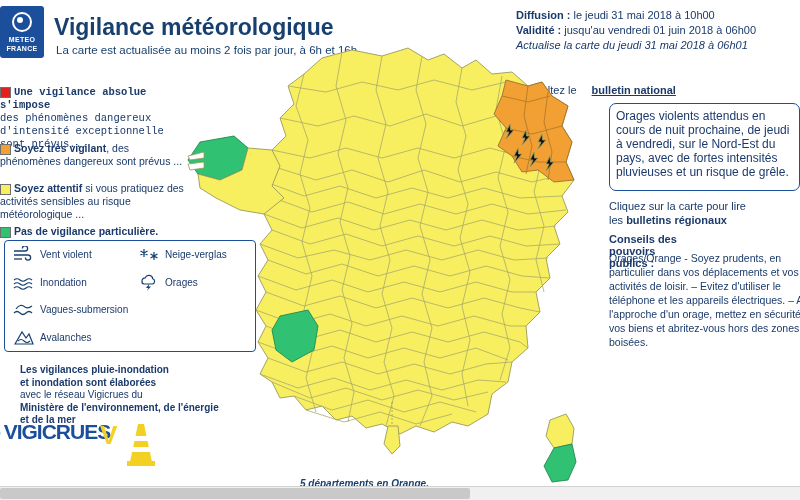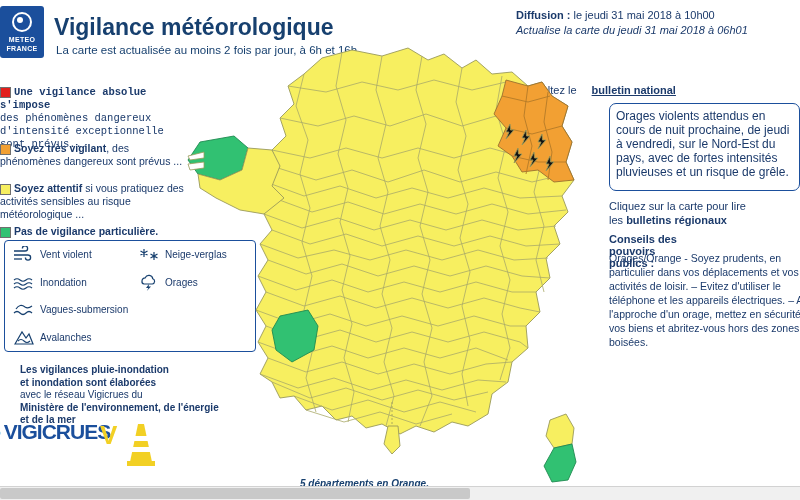--- a/index.html
+++ b/index.html
@@ -226,20 +226,24 @@
     <rect x="33" y="18" width="16" height="5" fill="#ffffff"></rect>
     <rect x="31" y="29" width="20" height="5" fill="#ffffff"></rect>
   </svg>
 
   <div class="consulter">Consulter les prévisions</div>
 
   <div class="diffusion">
     <div>
       <b>Diffusion :</b>
       <span>le jeudi 31 mai 2018 à 10h00</span>
+    </div>
+    <div>
+      <b>Validité :</b>
+      <span>jusqu'au vendredi 01 juin 2018 à 06h00</span>
     </div>
     <div class="it">Actualise la carte du jeudi 31 mai 2018 à 06h01</div>
   </div>
 
   <div class="consultez">
     <span>Consultez le </span><u>bulletin national</u>
   </div>
 
   <div class="alert-box">Orages violents attendus en cours de nuit prochaine, de jeudi à vendredi, sur le Nord-Est du pays, avec de fortes intensités pluvieuses et un risque de grêle.</div>
 

